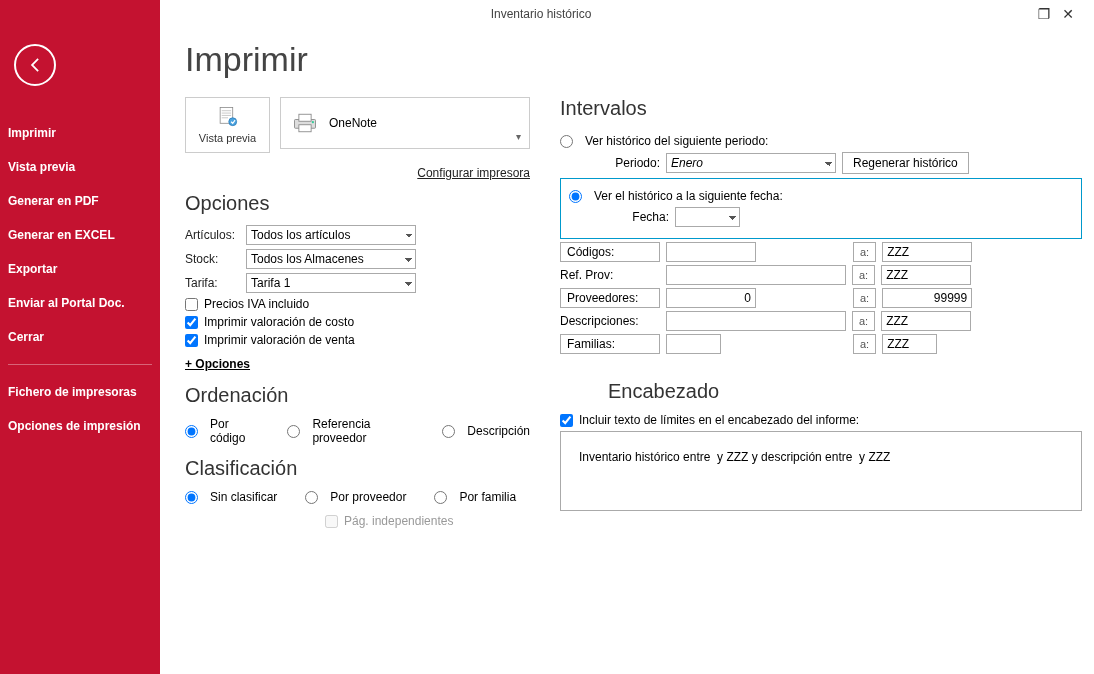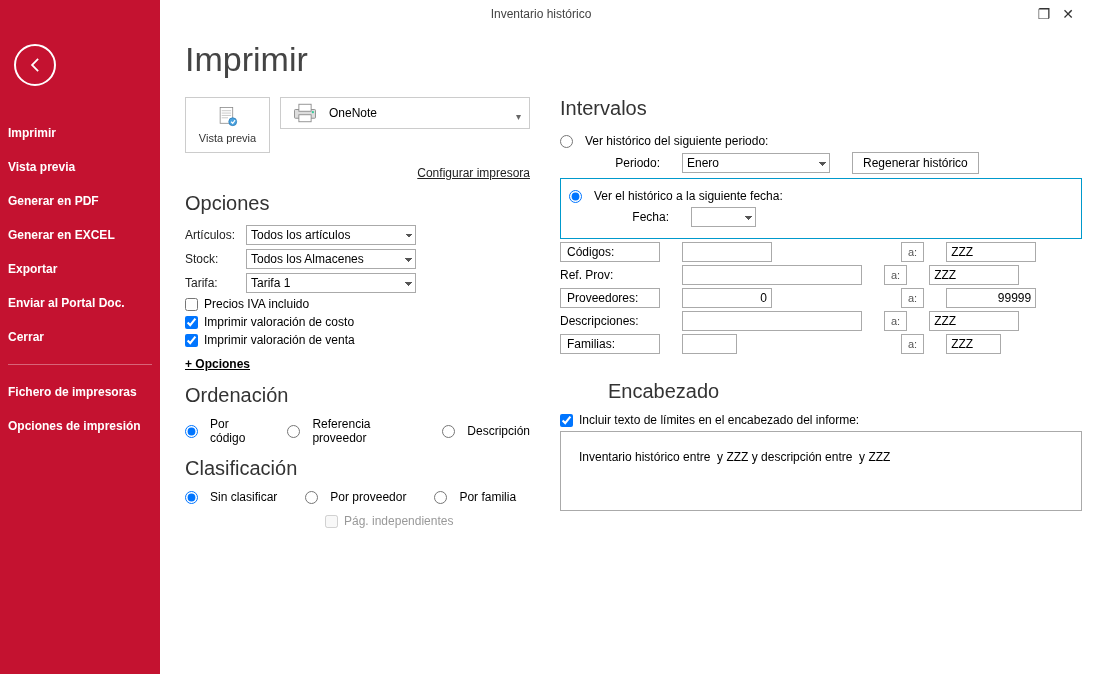--- a/index.html
+++ b/index.html
@@ -25,21 +25,21 @@
 
 .columns { display: flex; gap: 30px; }
 .col-left { width: 345px; }
 .col-right { flex: 1; }
 
 
 .print-targets { display: flex; gap: 10px; align-items: stretch; margin-bottom: 6px; }
 .card { border: 1px solid #ccc; background: #fff; text-align: center; padding: 8px 10px; cursor: pointer; }
 .card.preview { width: 85px; }
 .card.preview .plabel { font-size: 11px; color: #333; }
-.card.printer { flex: 1; display: flex; align-items: center; gap: 10px; padding: 8px 10px; position: relative; height: 32px; }
+.card.printer { flex: 1; display: flex; align-items: center; gap: 10px; padding: 8px 10px; position: relative; height: 52px; }
 .card .caret { position: absolute; right: 8px; bottom: 6px; font-size: 10px; color: #666; }
 .cfg-link { text-align: right; font-size: 12px; text-decoration: underline; color: #222; cursor: pointer; margin-top: 13px; }
 
 
 .row { display: flex; align-items: center; gap: 6px; margin: 4px 0; font-size: 12px; color: #222; }
 .row .lbl { width: 55px; }
 select, input[type=text] { border: 1px solid #aaa; font-size: 12px; padding: 2px 4px; background: #fff; height: 20px; }
 select { appearance: none; padding-right: 16px; background-image: linear-gradient(45deg, transparent 50%, #555 50%), linear-gradient(135deg, #555 50%, transparent 50%); background-position: right 6px top 8px, right 2px top 8px; background-size: 4px 4px, 4px 4px; background-repeat: no-repeat; }
 .sel-wide { width: 170px; }
 .chk-row { display: flex; align-items: center; gap: 6px; font-size: 12px; margin: 4px 0; }
@@ -47,21 +47,21 @@
 .more-opts { font-size: 12px; text-decoration: underline; font-weight: 600; cursor: pointer; margin-top: 6px; display: inline-block; }
 
 
 .radios { display: flex; gap: 28px; font-size: 12px; margin: 4px 0 10px; }
 .radios label, .radsingle label { display: flex; align-items: center; gap: 12px; cursor: pointer; }
 .radsingle { font-size: 12px; margin: 4px 0; }
 .disabled-text { color: #999; }
 
 
 .opt-box { border: 1.5px solid #0099cc; padding: 6px 8px 8px; margin: 4px 0 0; }
-.rt-row { display: flex; align-items: center; gap: 22px; margin: 3px 0; font-size: 12px; }
+.rt-row { display: flex; align-items: center; gap: 6px; margin: 3px 0; font-size: 12px; }
 .rt-row .rlbl { width: 100px; text-align: right; }
 .rt-row .rlbl.boxed, .btnish { border: 1px solid #aaa; padding: 2px 6px; height: 20px; display: inline-flex; align-items: center; background: #fff; }
 .a-sep { border: 1px solid #aaa; padding: 2px 6px; height: 20px; display: inline-flex; align-items: center; background: #fff; font-size: 11px; color: #555; }
 .inp-sm { width: 90px; }
 .inp-md { width: 135px; }
 .inp-xs { width: 55px; }
 .btn { border: 1px solid #aaa; background: #fff; font-size: 12px; padding: 3px 10px; cursor: pointer; }
 .header-textarea { width: 100%; height: 80px; border: 1px solid #aaa; font-size: 12px; padding: 18px; resize: none; font-family: inherit; }
 .svg-printer { width: 28px; height: 22px; }
 
@@ -192,21 +192,21 @@
       <h2 style="margin-top:0;">Intervalos</h2>
 
       <div class="radsingle" style="margin-top:14px;">
         <label>
             <input type="radio" name="hist" style="">
             <span>Ver histórico del siguiente periodo:</span>
           </label>
       </div>
       <div class="rt-row">
         <span class="rlbl">Periodo:</span>
-        <select style="width:148px;"><option>Enero</option></select>
+        <select style="width:170px;font-style:italic;"><option>Enero</option></select>
         <button class="btn">Regenerar histórico</button>
       </div>
 
       <div class="opt-box">
         <div class="radsingle">
           <label>
               <input type="radio" name="hist" checked="" style="">
               <span>Ver el histórico a la siguiente fecha:</span>
             </label>
         </div>

